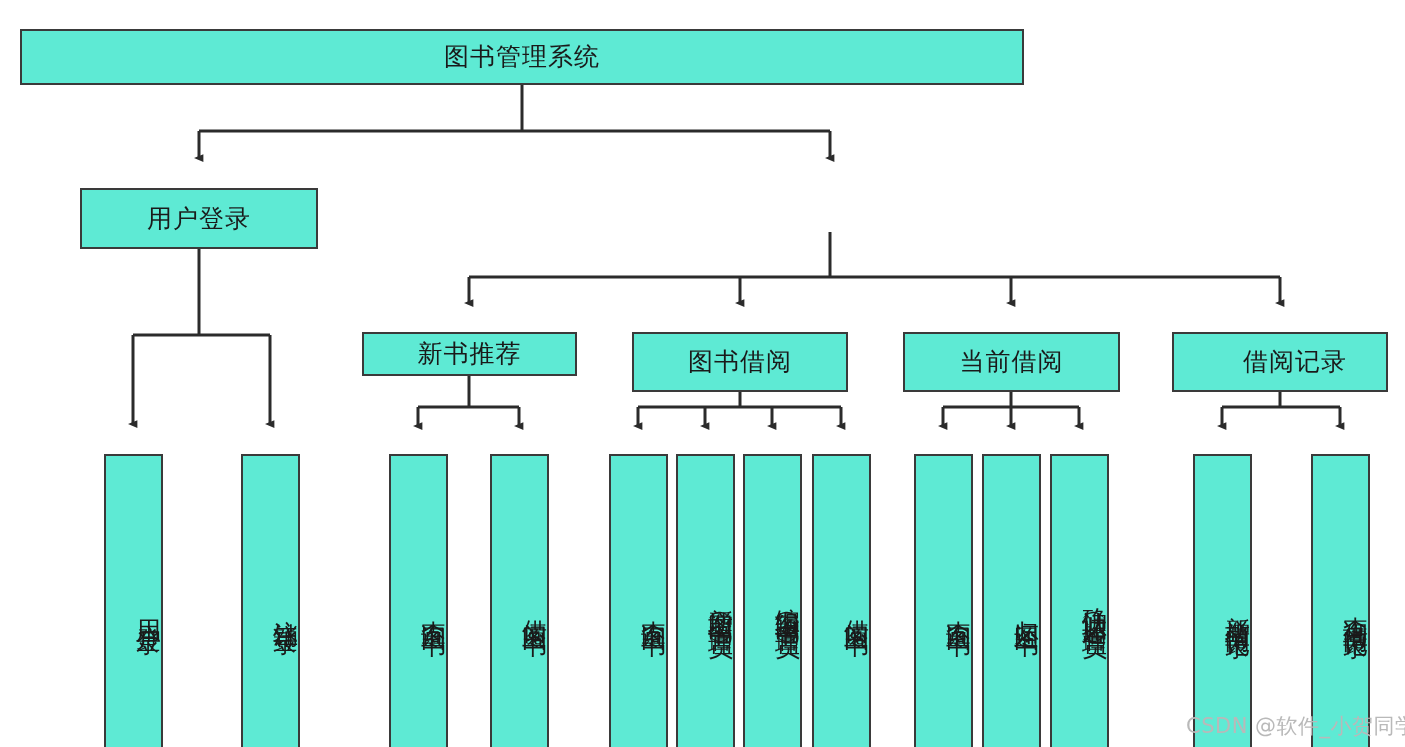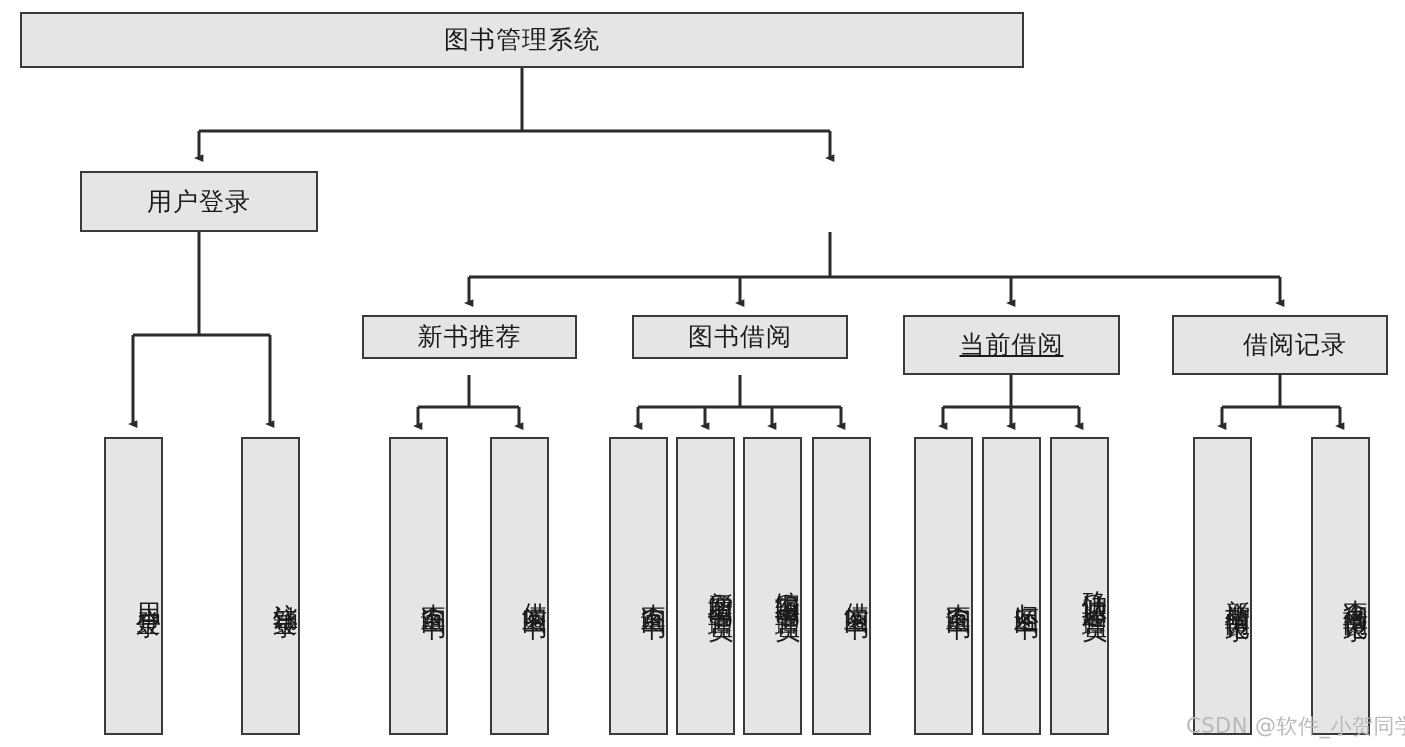--- a/index.html
+++ b/index.html
@@ -20,27 +20,28 @@
   #wires {
     position: absolute;
     left: 0;
     top: 0;
     width: 1405px;
     height: 747px;
   }
   .node {
     position: absolute;
     box-sizing: border-box;
-    background: #e5e5e5;
+    background: #5eead4;
     border: 2.5px solid #3a3a3a;
     display: flex;
     align-items: center;
     justify-content: center;
     color: #1a1a1a;
     z-index: 3;
+    margin-top: 17px;
   }
   .node-h {
     font-size: 25px;
     letter-spacing: 1px;
     line-height: 1.1;
     white-space: nowrap;
   }
   .node-v {
     writing-mode: vertical-rl;
     text-orientation: upright;
@@ -127,24 +128,24 @@
     <span>图书管理系统</span>
   </div>
 
   <div class="node node-h" style="left:80px; top:171px; width:238px; height:61px;">
     <span>用户登录</span>
   </div>
 
   <div class="node node-h" style="left:362px; top:315px; width:215px; height:44px;">
     <span>新书推荐</span>
   </div>
-  <div class="node node-h" style="left:632px; top:315px; width:216px; height:44px;">
+  <div class="node node-h" style="left:632px; top:315px; width:216px; height:60px;">
     <span>图书借阅</span>
   </div>
-  <div class="node node-h" style="left:903px; top:315px; width:217px; height:60px;text-decoration:underline;">
+  <div class="node node-h" style="left:903px; top:315px; width:217px; height:60px;">
     <span>当前借阅</span>
   </div>
   <div class="node node-h" style="left:1172px; top:315px; width:216px; height:60px;padding-left:30px;">
     <span>借阅记录</span>
   </div>
 
   <div class="node node-v" style="left:104px; top:437px; width:59px; height:298px;">
     <span>用户登录</span>
   </div>
   <div class="node node-v" style="left:241px; top:437px; width:59px; height:298px;">

